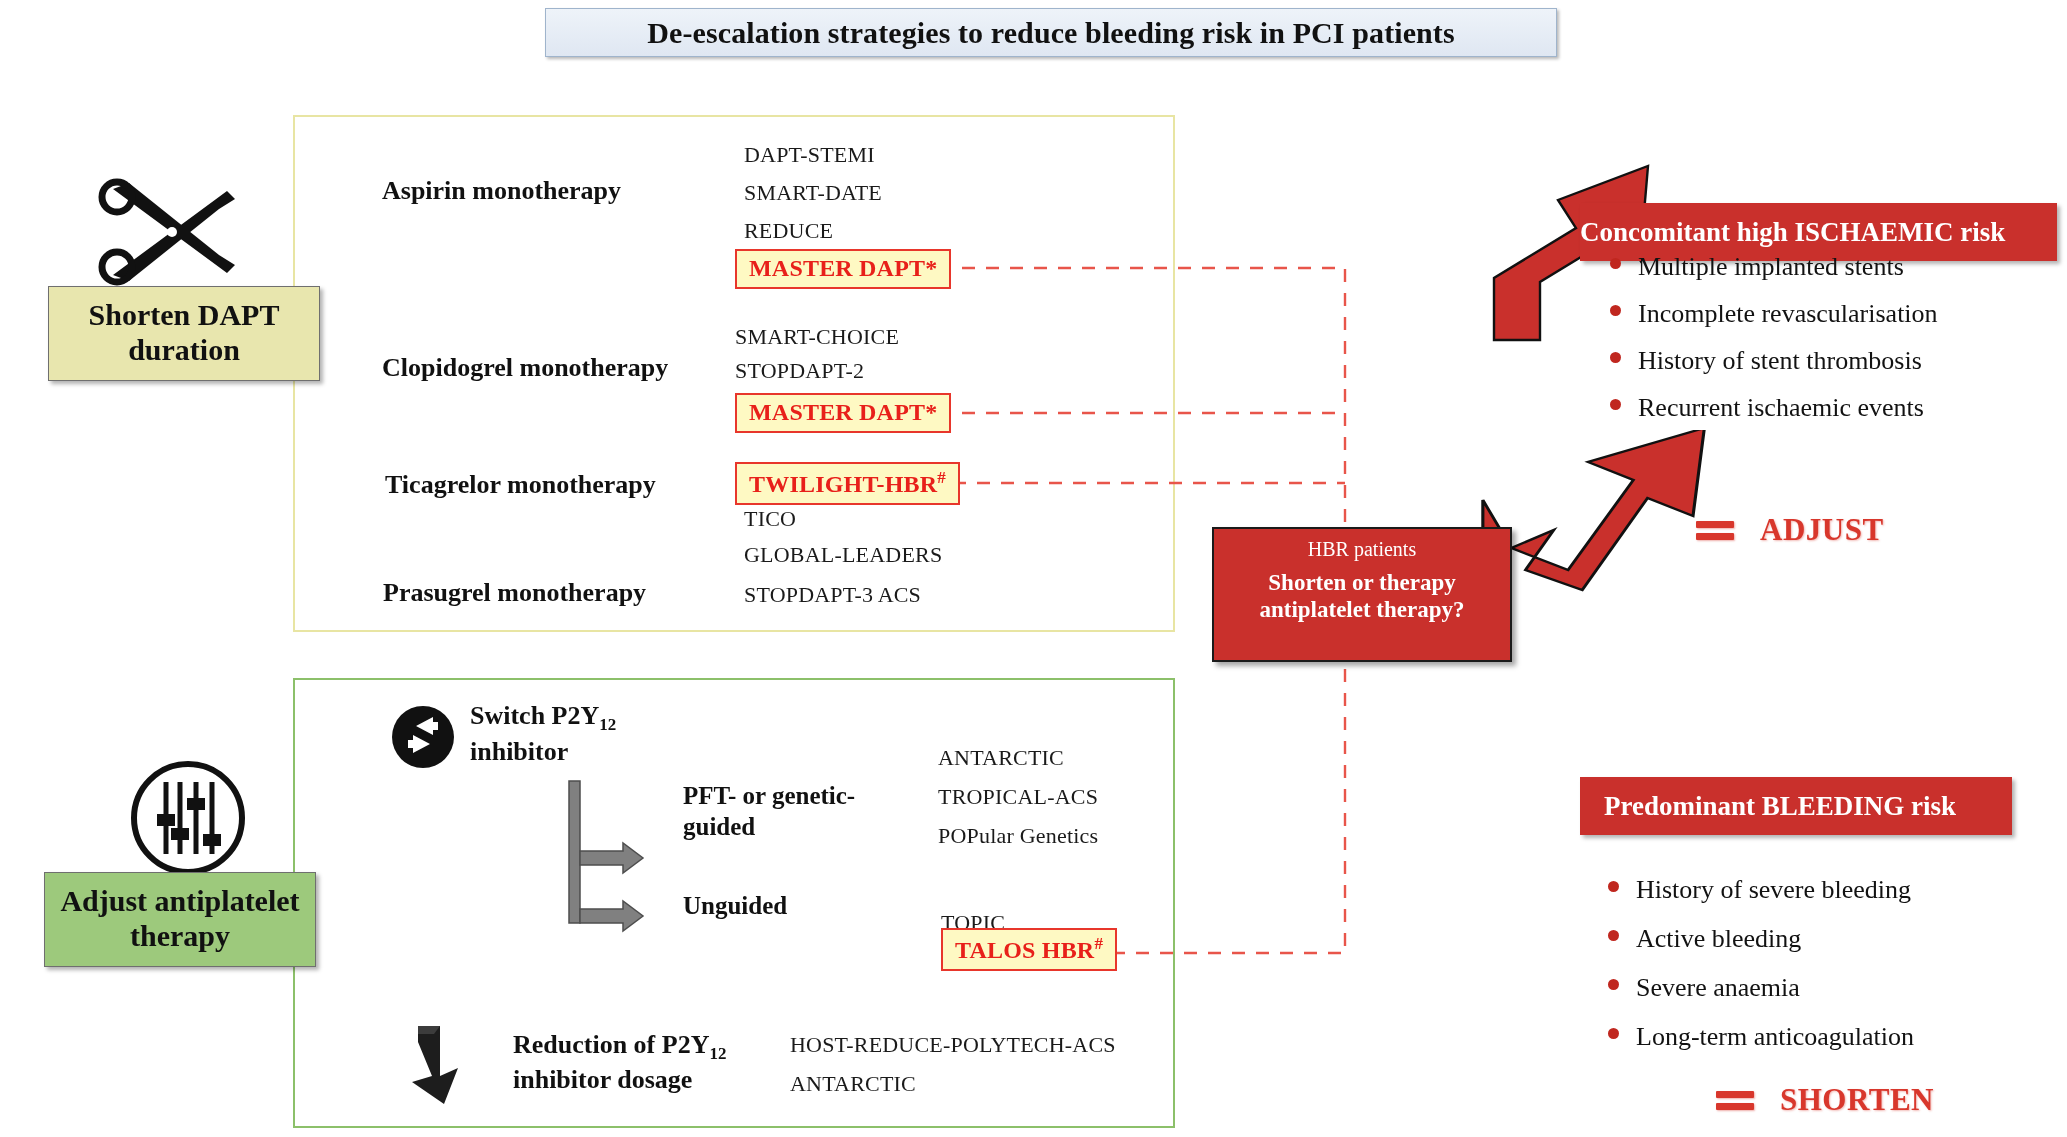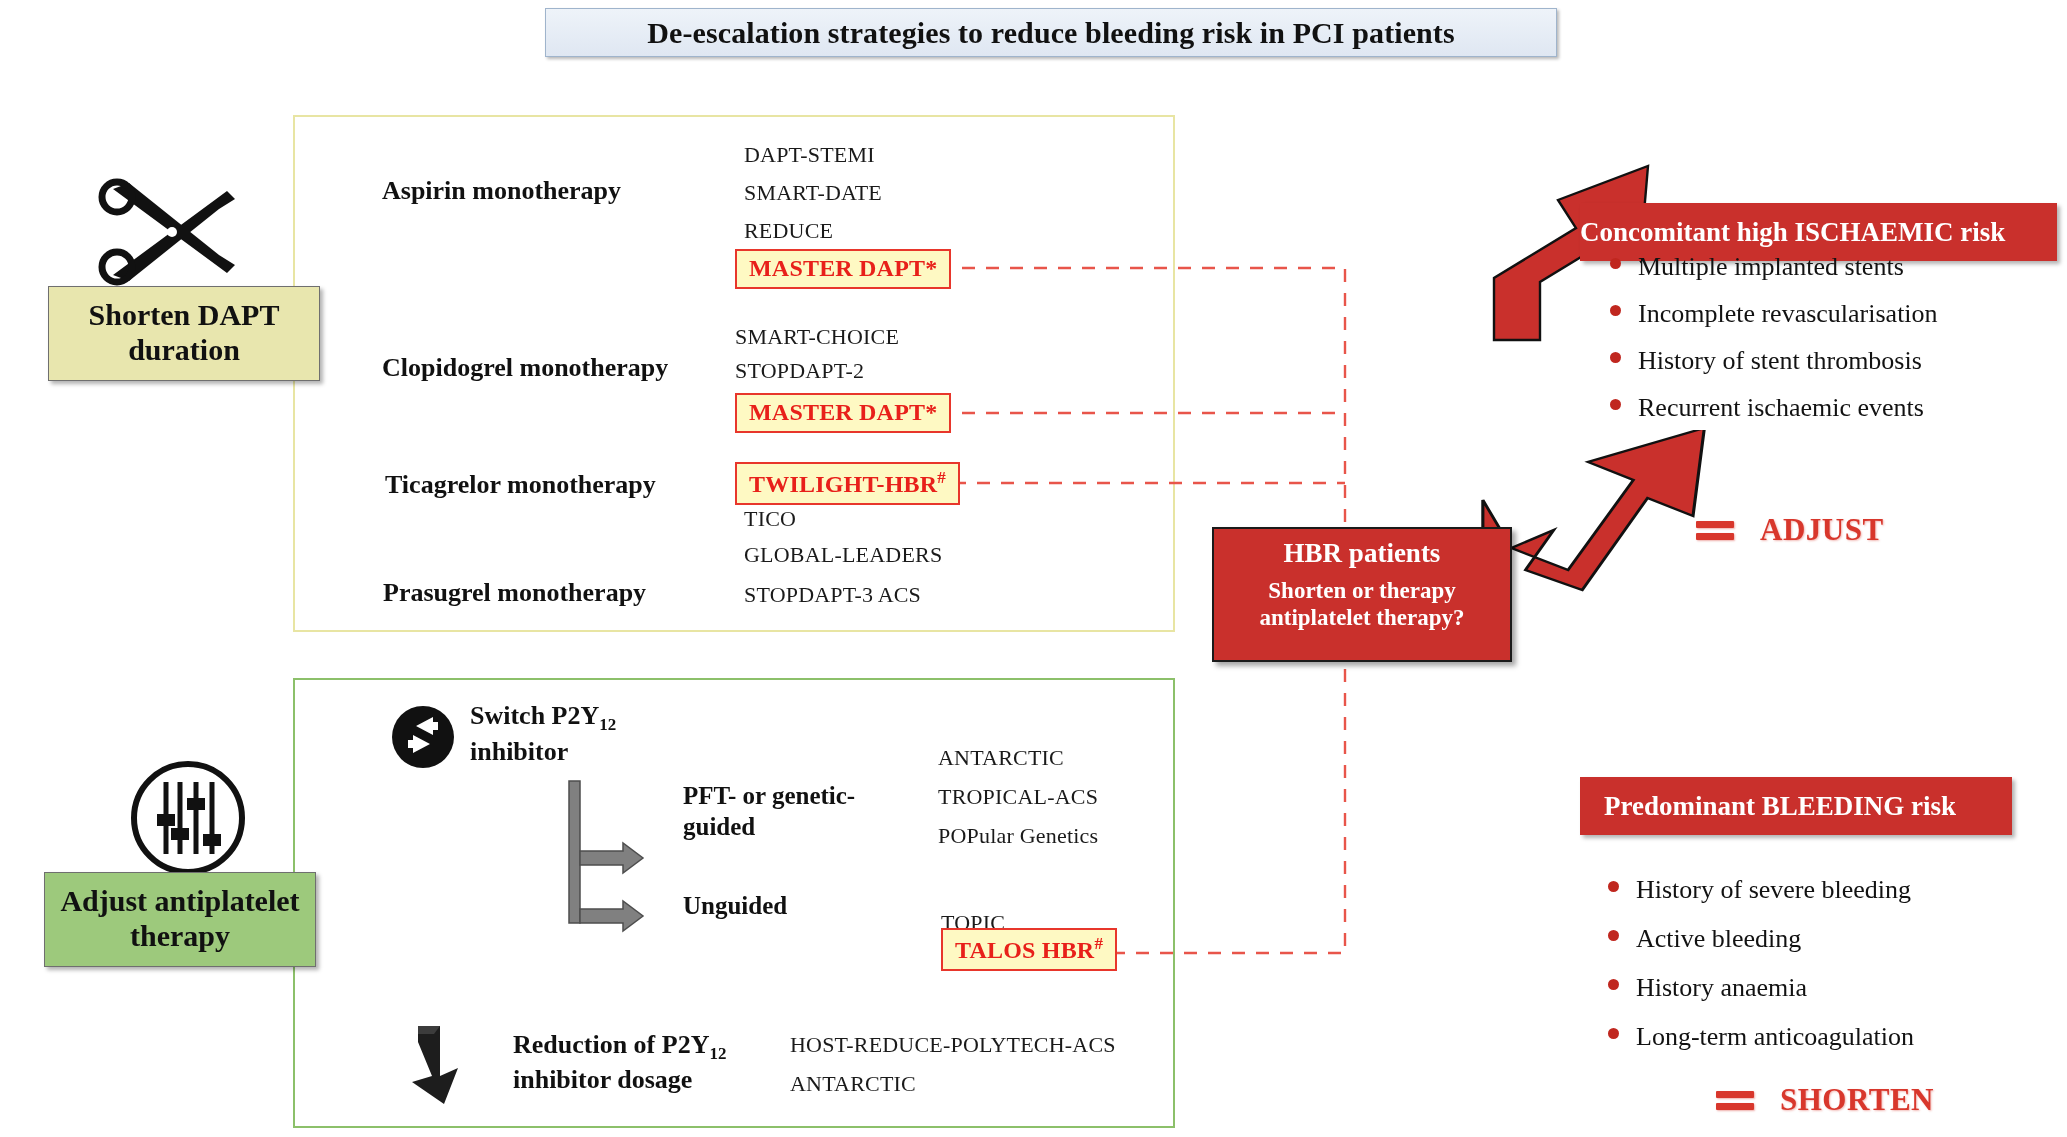--- a/index.html
+++ b/index.html
@@ -61,21 +61,21 @@
   .redbox sup{font-size:17px;}
 
   
   #hbr-box{
     left:1212px;top:527px;width:300px;height:135px;
     background:#c9302c;border:2px solid #1a1a1a;
     box-shadow:4px 4px 5px rgba(0,0,0,.35);
     color:#fff;text-align:center;box-sizing:border-box;
     padding-top:9px;
   }
-  #hbr-box .h{font-size:27px;font-weight:bold;line-height:1.18;}
+  #hbr-box .h{font-size:20px;font-weight:normal;line-height:1.18;}
   #hbr-box .s{font-size:23px;font-weight:bold;line-height:1.2;margin-top:7px;}
 
   
   .panel-header{
     background:#c9302c;color:#fff;font-weight:bold;
     box-shadow:3px 3px 4px rgba(0,0,0,.3);
     display:flex;align-items:center;box-sizing:border-box;
   }
   #isch-header{left:1580px;top:155px;width:477px;height:58px;padding-left:0;font-size:27px;margin-top:48px;}
   #bleed-header{left:1580px;top:777px;width:432px;height:58px;padding-left:24px;font-size:27px;}
@@ -292,21 +292,21 @@
   <li>
       <span class="dot"></span>
       <span>History of severe bleeding</span>
     </li>
   <li>
       <span class="dot"></span>
       <span>Active bleeding</span>
     </li>
   <li>
       <span class="dot"></span>
-      <span>History anaemia</span>
+      <span>Severe anaemia</span>
     </li>
   <li>
       <span class="dot"></span>
       <span>Long-term anticoagulation</span>
     </li>
 </ul>
 <div class="abs verdict" id="shorten-verdict">
   <span class="eq">
       <i></i>
       <i></i>

